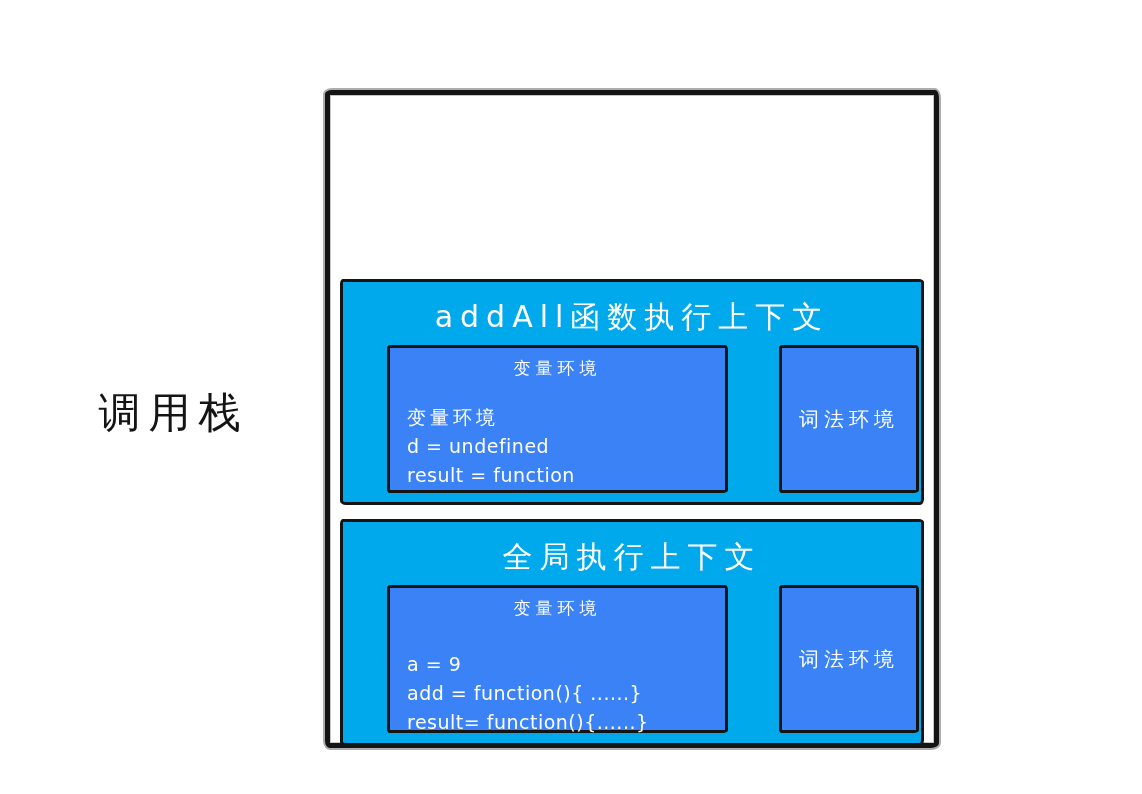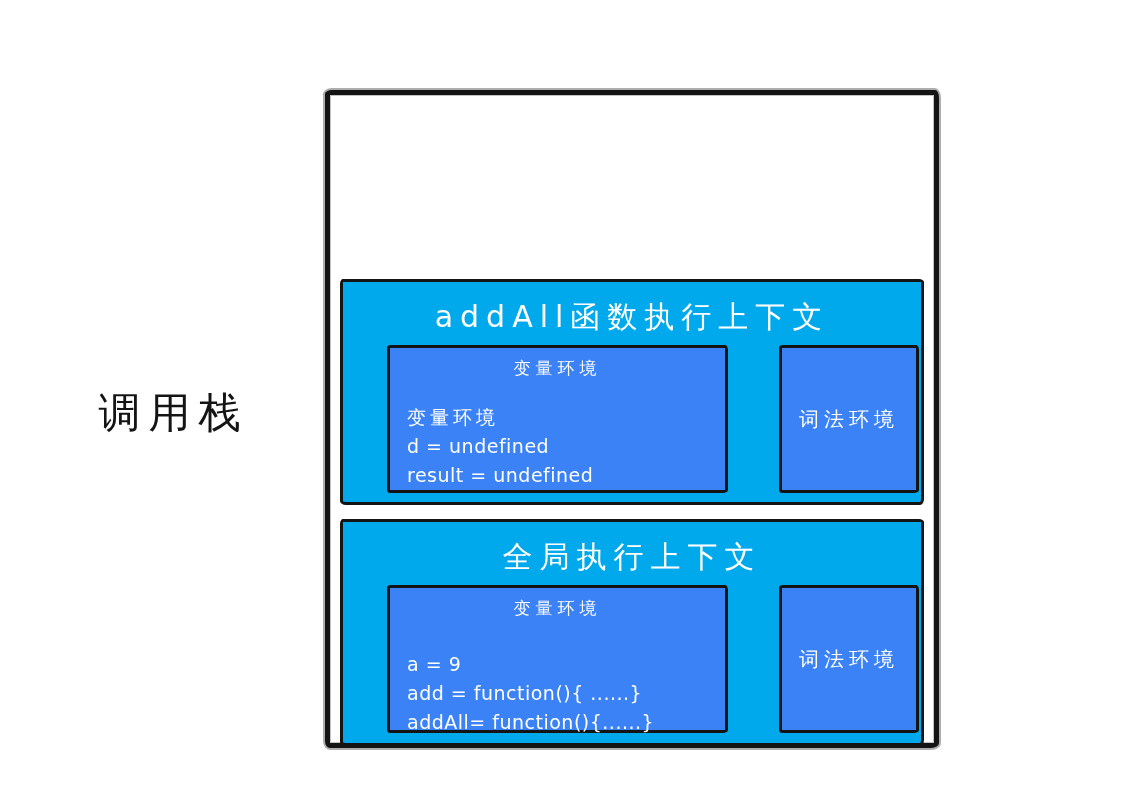--- a/index.html
+++ b/index.html
@@ -111,38 +111,38 @@
   <div class="outer-box">
 
     <div class="context-box ctx0">
       <div class="context-title">addAll函数执行上下文</div>
 
       <div class="env-box var-env">
         <div class="env-title">变量环境</div>
         <div class="env-lines">
           <div class="env-line" style="letter-spacing:4px;">变量环境</div>
           <div class="env-line">d = undefined</div>
-          <div class="env-line">result = undefined</div>
+          <div class="env-line">result = function</div>
         </div>
       </div>
 
       <div class="env-box lex-env">
         <div class="env-label">词法环境</div>
       </div>
     </div>
 
     <div class="context-box ctx1">
       <div class="context-title">全局执行上下文</div>
 
       <div class="env-box var-env">
         <div class="env-title">变量环境</div>
         <div class="env-lines" style="top:62px;">
           <div class="env-line">a = 9</div>
           <div class="env-line">add = function(){ ......}</div>
-          <div class="env-line">addAll= function(){......}</div>
+          <div class="env-line">result= function(){......}</div>
         </div>
       </div>
 
       <div class="env-box lex-env">
         <div class="env-label">词法环境</div>
       </div>
     </div>
 
   </div>
 </div>

